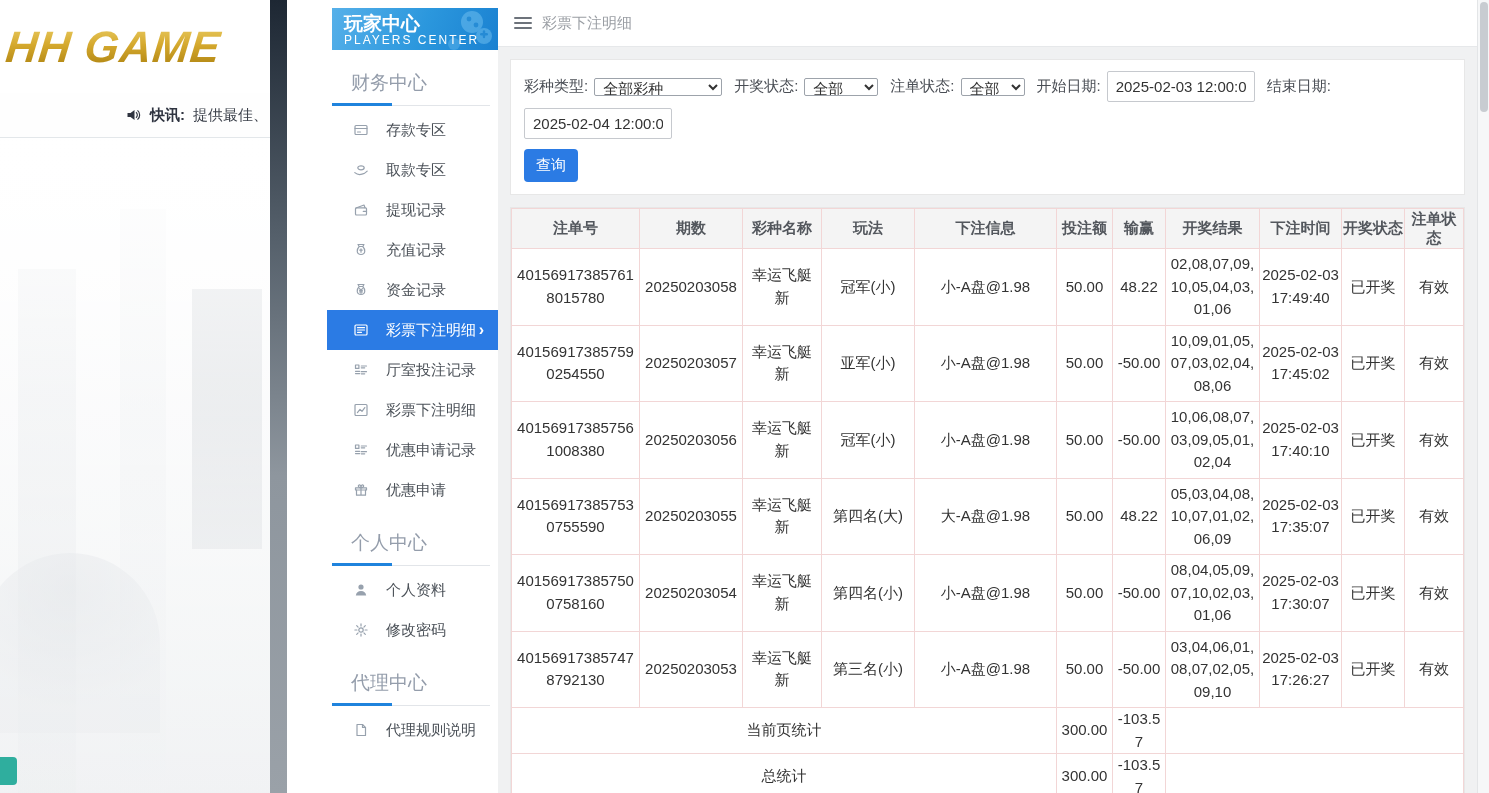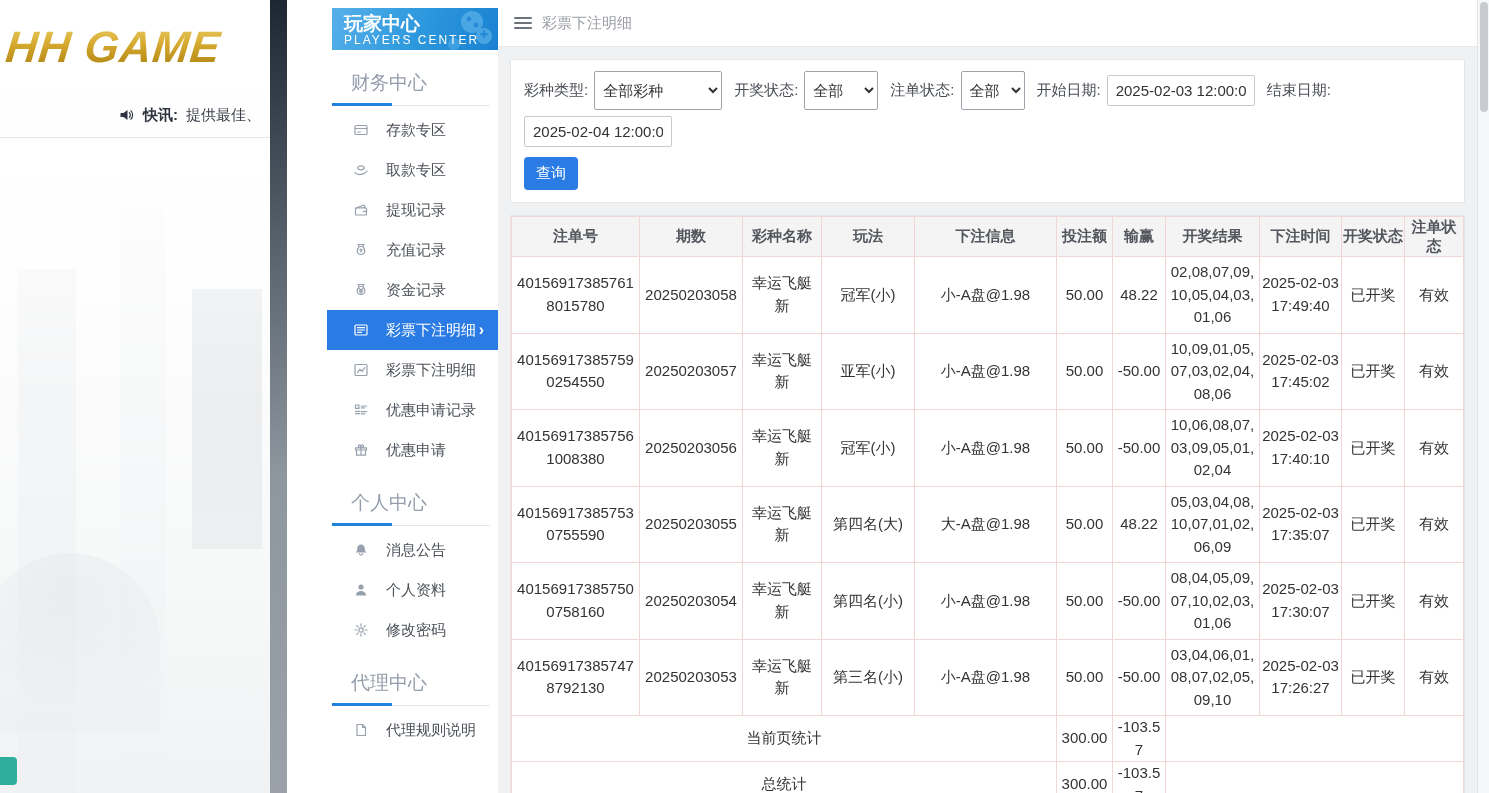--- a/index.html
+++ b/index.html
@@ -6,21 +6,21 @@
   html,body { width:1489px; height:793px; overflow:hidden; }
   body { font-family:"Liberation Sans","DejaVu Sans",sans-serif; background:#f0f1f2; }
   .page { position:relative; width:1489px; height:793px; display:flex; background:#fff; }
 
   
   .left-zone { width:270px; height:100%; position:relative; background:#fff; flex:0 0 270px; overflow:hidden; }
   .logo-area { height:93px; background:#fff; display:flex; align-items:center; padding-left:6px; overflow:hidden; }
   .logo-text { font-size:44px; font-weight:900; font-style:italic; letter-spacing:1px; white-space:nowrap;
     background:linear-gradient(180deg,#ecd06a 0%,#d5a92e 45%,#a87d0c 100%);
     -webkit-background-clip:text; background-clip:text; color:transparent; transform:skewX(-6deg); }
-  .ticker-bar { height:45px; display:flex; align-items:center; justify-content:flex-end; gap:8px; padding-right:9px;
+  .ticker-bar { height:45px; display:flex; align-items:center; justify-content:flex-end; gap:8px; padding-right:2px;
     background:#fefefe; border-bottom:1px solid #e3e7ea; overflow:hidden; white-space:nowrap; }
   .ticker-label { font-size:15px; font-weight:bold; color:#2f3440; }
   .ticker-text { font-size:15px; color:#3c414b; overflow:hidden; max-width:86px; }
   .city-photo { position:absolute; top:139px; left:0; right:0; bottom:0;
     background:linear-gradient(180deg,#ffffff 0%,#f7f8f9 35%,#eceef0 100%); }
   .bld { position:absolute; opacity:.35; }
   .bld1 { left:18px; top:130px; width:58px; bottom:0; background:linear-gradient(180deg,#c6ccd2,#e6e9eb); }
   .bld2 { left:120px; top:70px; width:46px; bottom:0; background:linear-gradient(180deg,#d2d7db,#eceff1); opacity:.3;}
   .bld3 { right:8px; top:150px; width:70px; height:260px; background:linear-gradient(180deg,#9aa2ab,#c8cdd2); opacity:.45;}
   .dome { position:absolute; left:-20px; bottom:60px; width:180px; height:180px; border-radius:50% 50% 0 0;
@@ -53,21 +53,21 @@
   .topbar { height:47px; background:#fff; border-bottom:1px solid #e6e8ea; display:flex; align-items:center; padding-left:16px; gap:10px; flex:0 0 47px;}
   .hamburger { width:18px; display:flex; flex-direction:column; gap:3px; cursor:pointer; }
   .hamburger span { height:2px; background:#6d737b; border-radius:1px; }
   .topbar-title { font-size:15px; color:#9a9ea4; }
   .content { flex:1; padding:12px 12px 0 12px; overflow:hidden; }
 
   .filter-panel { background:#fff; border:1px solid #e7e7e7; padding:11px 13px 12px 13px; margin-bottom:12px; }
   .filter-row { display:flex; align-items:center; flex-wrap:wrap; gap:6px; }
   .f-label { font-size:15px; color:#4a4e55; margin-left:6px; }
   .f-label:first-child { margin-left:0; }
-  select { height:39px; font-size:15px; color:#333; border:1px solid #9da3ab; border-radius:2px; background:#fff; padding:0 4px;
+  select { height:18px; font-size:15px; color:#333; border:1px solid #9da3ab; border-radius:2px; background:#fff; padding:0 4px;
     font-family:"Liberation Sans","DejaVu Sans",sans-serif; }
   .sel-lottery { width:128px; } .sel-draw { width:74px; } .sel-order { width:64px; }
   .date-input { width:148px; height:31px; border:1px solid #c6c9ce; border-radius:2px; font-size:15px; color:#333; padding:0 8px;
     font-family:"Liberation Sans","DejaVu Sans",sans-serif; }
   .search-btn { margin-top:10px; background:#2b7be4; color:#fff; border:none; border-radius:4px; height:33px; width:54px;
     font-size:15px; cursor:pointer; font-family:Liberation Serif, serif; }
 
   .table-panel { background:#fff; border:1px solid #e7e7e7; margin-bottom:10px; }
   table { width:100%; border-collapse:collapse; table-layout:fixed; }
   th { background:#f4f4f4; font-size:15px; font-weight:bold; color:#53575d; height:40px; border:1px solid #f2d6d6; padding:0 1px; }
@@ -178,20 +178,29 @@
               <rect x="2" y="3" width="12" height="10" rx="1"></rect>
               <path d="M4.5 5.7h7M4.5 8h7M4.5 10.3h4"></path>
             </svg>
           </span>
           <span class="s-label">彩票下注明细</span>
           <span class="s-chev">›</span>
         </div>
         <div class="side-item">
           <span class="s-icon">
             <svg width="16" height="16" viewBox="0 0 16 16" fill="none" stroke="currentColor" stroke-width="1.2" stroke-linecap="round" stroke-linejoin="round">
+              <rect x="2.5" y="3" width="3.4" height="3.4"></rect>
+              <path d="M8.3 4h5.2M8.3 5.8h3.4M2.5 9.3h4.2M2.5 11.6h4.2M8.3 9.7h5.2M8.3 11.8h3.4"></path>
+            </svg>
+          </span>
+          <span class="s-label">厅室投注记录</span>
+        </div>
+        <div class="side-item">
+          <span class="s-icon">
+            <svg width="16" height="16" viewBox="0 0 16 16" fill="none" stroke="currentColor" stroke-width="1.2" stroke-linecap="round" stroke-linejoin="round">
               <rect x="2" y="2.5" width="12" height="11" rx="1"></rect>
               <path d="M4.4 10.6 7 7.4l2 2 2.8-3.8"></path>
             </svg>
           </span>
           <span class="s-label">彩票下注明细</span>
         </div>
         <div class="side-item">
           <span class="s-icon">
             <svg width="16" height="16" viewBox="0 0 16 16" fill="none" stroke="currentColor" stroke-width="1.2" stroke-linecap="round" stroke-linejoin="round">
               <rect x="2.5" y="3" width="3.4" height="3.4"></rect>
@@ -204,29 +213,20 @@
           <span class="s-icon">
             <svg width="16" height="16" viewBox="0 0 16 16" fill="none" stroke="currentColor" stroke-width="1.2" stroke-linecap="round" stroke-linejoin="round">
               <rect x="2.5" y="5.8" width="11" height="2.2"></rect>
               <path d="M3.5 8v5.2h9V8M8 5.8v7.4M8 5.8C5.6 5.8 4.6 3.6 6 3c1.3-.5 2 1.1 2 2.8 0-1.7.7-3.3 2-2.8 1.4.6.4 2.8-2 2.8z"></path>
             </svg>
           </span>
           <span class="s-label">优惠申请</span>
         </div>
         <div class="side-section-title">个人中心</div>
         <div class="side-section-rule"></div>
-        <div class="side-item">
-          <span class="s-icon">
-            <svg width="16" height="16" viewBox="0 0 16 16" fill="none" stroke="currentColor" stroke-width="1.2" stroke-linecap="round" stroke-linejoin="round">
-              <path d="M8 2.4c2.3 0 3.8 1.7 3.8 4.2 0 2 .5 3 1.4 3.9H2.8c.9-.9 1.4-1.9 1.4-3.9C4.2 4.1 5.7 2.4 8 2.4z" fill="currentColor" stroke="none"></path>
-              <path d="M6.5 11.6a1.5 1.5 0 0 0 3 0"></path>
-            </svg>
-          </span>
-          <span class="s-label">消息公告</span>
-        </div>
         <div class="side-item">
           <span class="s-icon">
             <svg width="16" height="16" viewBox="0 0 16 16" fill="none" stroke="currentColor" stroke-width="1.2" stroke-linecap="round" stroke-linejoin="round">
               <circle cx="8" cy="5" r="2.6" fill="currentColor" stroke="none"></circle>
               <path d="M2.8 13.6c.4-3 2.3-4.6 5.2-4.6s4.8 1.6 5.2 4.6z" fill="currentColor" stroke="none"></path>
             </svg>
           </span>
           <span class="s-label">个人资料</span>
         </div>
         <div class="side-item">

